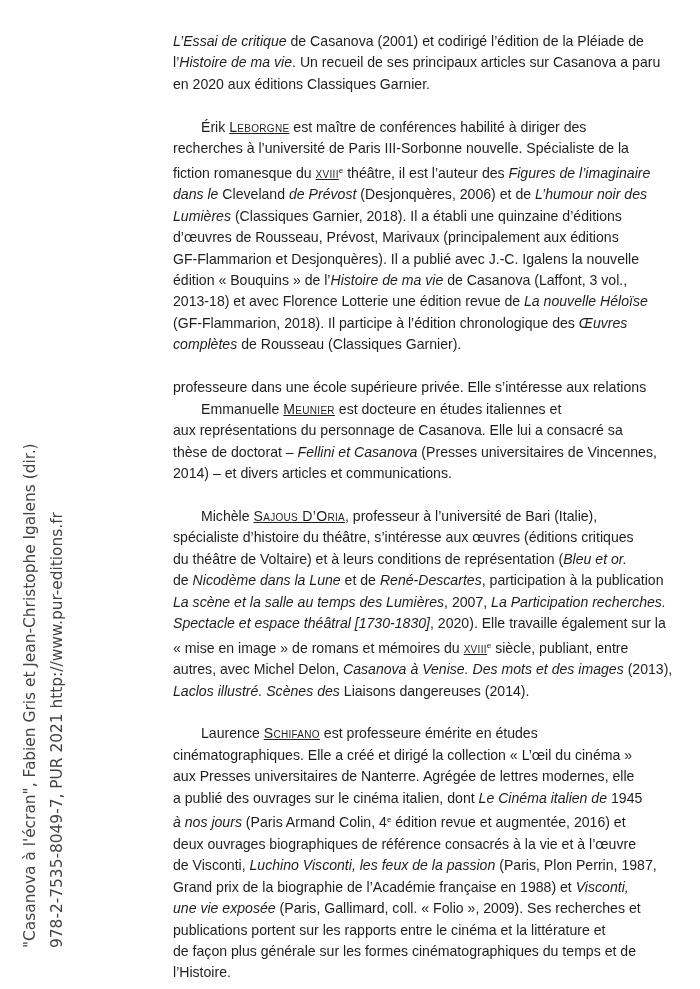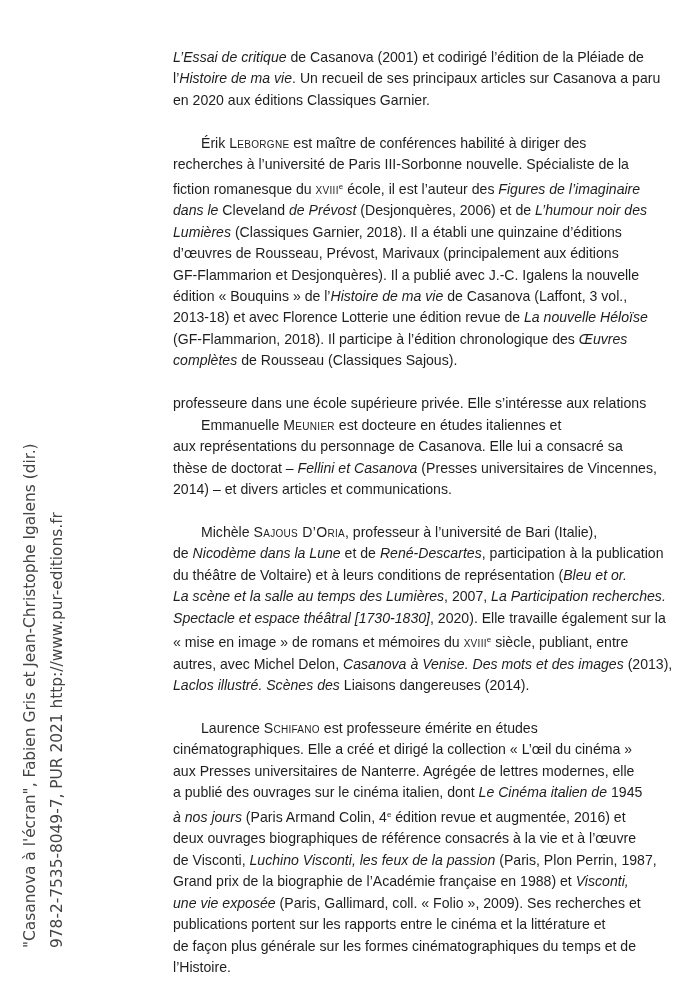--- a/index.html
+++ b/index.html
@@ -8,23 +8,23 @@
     position: absolute;
     left: 173px;
     top: 31px;
     width: 492px;
     font-family: "Liberation Sans", "DejaVu Sans", sans-serif;
     font-size: 14.1px;
     line-height: 21.45px;
     color: #1e1e1e;
   }
   .para { margin: 0 0 21.45px 0; text-indent: 28px; }
-  .para.first { text-indent: 0; margin-top: 16px; }
+  .para.first { text-indent: 0; }
   .line { display: block; white-space: nowrap; }
-  .sc { font-variant: small-caps; letter-spacing: 0.3px; }
+  .sc { font-variant: small-caps; letter-spacing: 0.3px; text-decoration: underline; }
   i, .it { font-style: italic; }
   .side {
     position: absolute;
     left: 17px;
     top: 948px;
     transform-origin: 0 0;
     transform: rotate(-90deg);
     font-family: "DejaVu Sans", sans-serif;
     font-size: 15.4px;
     line-height: 27px;
@@ -43,41 +43,42 @@
 
 <div class="page-text" id="page-text">
     <div class="para first" style="text-indent: 0px;">
       <span class="line"><span class="it">L’Essai de critique</span><span> de Casanova (2001) et codirigé l’édition de la Pléiade de</span></span>
       <span class="line"><span>l’</span><span class="it">Histoire de ma vie</span><span>. Un recueil de ses principaux articles sur Casanova a paru</span></span>
       <span class="line"><span>en 2020 aux éditions Classiques Garnier.</span></span>
     </div>
     <div class="para" style="text-indent: 0px;">
       <span class="line" style="padding-left: 28px;"><span>Érik </span><span class="sc">Leborgne</span><span> est maître de conférences habilité à diriger des</span></span>
       <span class="line"><span>recherches à l’université de Paris III-Sorbonne nouvelle. Spécialiste de la</span></span>
-      <span class="line"><span>fiction romanesque du </span><span class="sc">xviii</span><sup style="font-size: 8px; vertical-align: 5px;">e</sup><span> école, il est l’auteur des </span><span class="it">Figures de l’imaginaire</span></span>
+      <span class="line"><span>fiction romanesque du </span><span class="sc">xviii</span><sup style="font-size: 8px; vertical-align: 5px;">e</sup><span> théâtre, il est l’auteur des </span><span class="it">Figures de l’imaginaire</span></span>
       <span class="line"><span class="it">dans le</span><span> Cleveland </span><span class="it">de Prévost</span><span> (Desjonquères, 2006) et de </span><span class="it">L’humour noir des</span></span>
       <span class="line"><span class="it">Lumières</span><span> (Classiques Garnier, 2018). Il a établi une quinzaine d’éditions</span></span>
       <span class="line"><span>d’œuvres de Rousseau, Prévost, Marivaux (principalement aux éditions</span></span>
       <span class="line"><span>GF-Flammarion et Desjonquères). Il a publié avec J.-C. Igalens la nouvelle</span></span>
       <span class="line"><span>édition « Bouquins » de l’</span><span class="it">Histoire de ma vie</span><span> de Casanova (Laffont, 3 vol.,</span></span>
       <span class="line"><span>2013-18) et avec Florence Lotterie une édition revue de </span><span class="it">La nouvelle Héloïse</span></span>
       <span class="line"><span>(GF-Flammarion, 2018). Il participe à l’édition chronologique des </span><span class="it">Œuvres</span></span>
-      <span class="line"><span class="it">complètes</span><span> de Rousseau (Classiques Sajous).</span></span>
+      <span class="line"><span class="it">complètes</span><span> de Rousseau (Classiques Garnier).</span></span>
     </div>
     <div class="para" style="text-indent: 0px;">
       <span class="line"><span>professeure dans une école supérieure privée. Elle s’intéresse aux relations</span></span>
       <span class="line" style="padding-left: 28px;"><span>Emmanuelle </span><span class="sc">Meunier</span><span> est docteure en études italiennes et</span></span>
       <span class="line"><span>aux représentations du personnage de Casanova. Elle lui a consacré sa</span></span>
       <span class="line"><span>thèse de doctorat – </span><span class="it">Fellini et Casanova</span><span> (Presses universitaires de Vincennes,</span></span>
       <span class="line"><span>2014) – et divers articles et communications.</span></span>
     </div>
     <div class="para" style="text-indent: 0px;">
       <span class="line" style="padding-left: 28px;"><span>Michèle </span><span class="sc">Sajous D’Oria</span><span>, professeur à l’université de Bari (Italie),</span></span>
+      <span class="line"><span>spécialiste d’histoire du théâtre, s’intéresse aux œuvres (éditions critiques</span></span>
+      <span class="line"><span>du théâtre de Voltaire) et à leurs conditions de représentation (</span><span class="it">Bleu et or.</span></span>
       <span class="line"><span>de </span><span class="it">Nicodème dans la Lune</span><span> et de </span><span class="it">René-Descartes</span><span>, participation à la publication</span></span>
-      <span class="line"><span>du théâtre de Voltaire) et à leurs conditions de représentation (</span><span class="it">Bleu et or.</span></span>
       <span class="line"><span class="it">La scène et la salle au temps des Lumières</span><span>, 2007, </span><span class="it">La Participation recherches.</span></span>
       <span class="line"><span class="it">Spectacle et espace théâtral [1730-1830]</span><span>, 2020). Elle travaille également sur la</span></span>
       <span class="line"><span>« mise en image » de romans et mémoires du </span><span class="sc">xviii</span><sup style="font-size: 8px; vertical-align: 5px;">e</sup><span> siècle, publiant, entre</span></span>
       <span class="line"><span>autres, avec Michel Delon, </span><span class="it">Casanova à Venise. Des mots et des images</span><span> (2013),</span></span>
       <span class="line"><span class="it">Laclos illustré. Scènes des</span><span> Liaisons dangereuses (2014).</span></span>
     </div>
     <div class="para" style="text-indent: 0px;">
       <span class="line" style="padding-left: 28px;"><span>Laurence </span><span class="sc">Schifano</span><span> est professeure émérite en études</span></span>
       <span class="line"><span>cinématographiques. Elle a créé et dirigé la collection « L’œil du cinéma »</span></span>
       <span class="line"><span>aux Presses universitaires de Nanterre. Agrégée de lettres modernes, elle</span></span>

